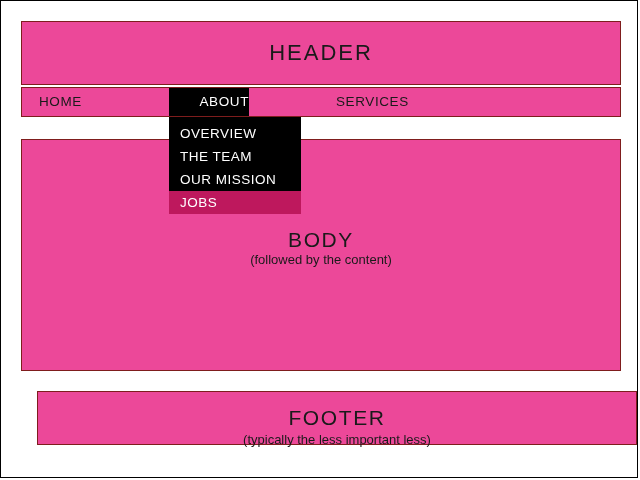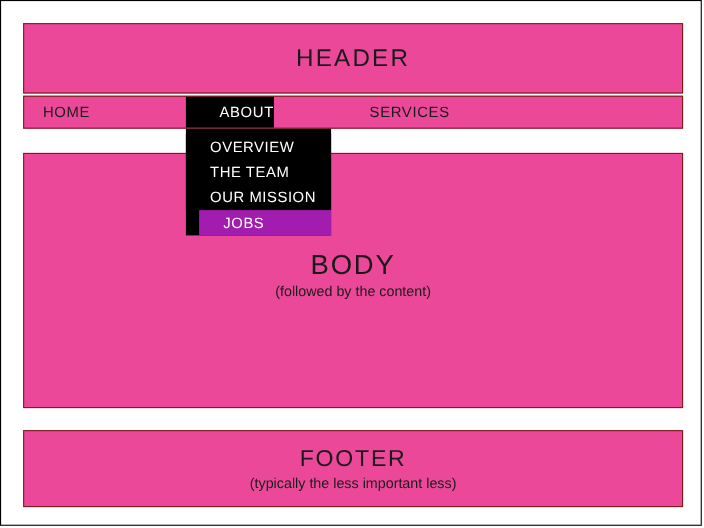--- a/index.html
+++ b/index.html
@@ -95,67 +95,66 @@
     width: 132px;
     background: #000000;
     z-index: 30;
     padding: 5px 0 0 0;
     box-sizing: border-box;
   }
   .dropdown-item {
     display: block;
     height: 23px;
     line-height: 23px;
-    padding-left: 22px;
+    padding-left: 11px;
     font-size: 13.5px;
     letter-spacing: 0.5px;
     color: #ffffff;
     background: #000000;
     white-space: nowrap;
     box-sizing: border-box;
   }
   .dropdown-item.is-highlighted {
-    background: #a21caf;
+    background: #be185d;
     color: #ffffff;
-    margin-left: 12px;
   }
 
   
   #body-box {
     left: 20px;
     top: 138px;
     width: 600px;
     height: 232px;
   }
   #body-text-wrap {
     position: absolute;
     left: 0;
     right: 0;
     top: 88px;
     text-align: center;
   }
   #body-title {
-    font-size: 25px;
+    font-size: 21px;
     letter-spacing: 1.6px;
     color: #1a1a1a;
     line-height: 1.1;
   }
   #body-subtitle {
     font-size: 13px;
     color: #1a1a1a;
     margin-top: 2px;
     line-height: 1.1;
   }
 
   
   #footer-box {
-    left: 20px;
+    left: 36px;
     top: 390px;
     width: 600px;
-    height: 70px;
+    height: 54px;
     padding-left: 44px;
   }
   #footer-text-wrap {
     position: absolute;
     left: 0;
     right: 0;
     top: 14px;
     text-align: center;
   }
   #footer-title {

